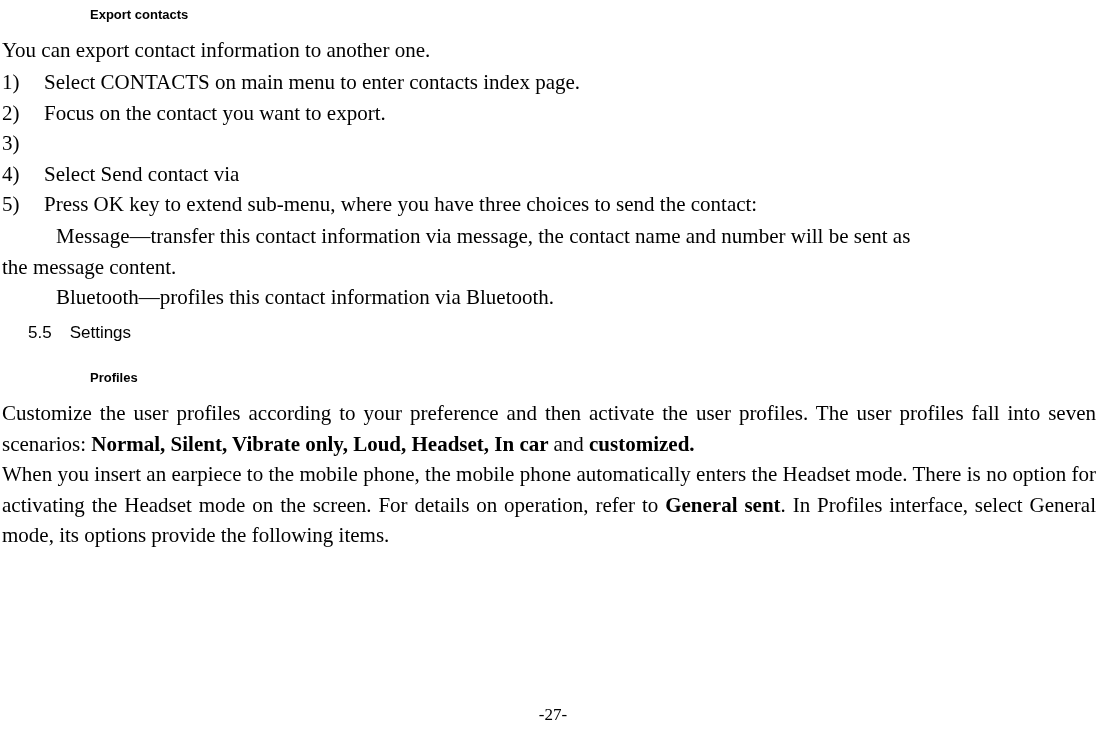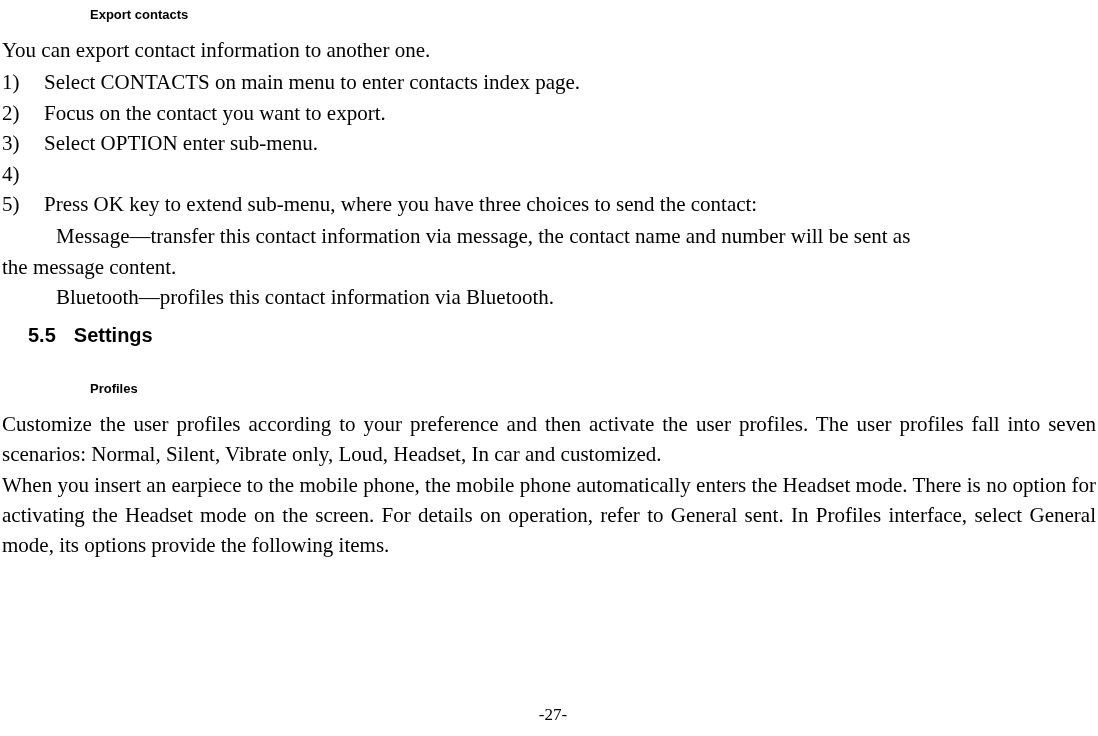--- a/index.html
+++ b/index.html
@@ -19,26 +19,26 @@
       position: relative;
     }
     .heading-indent {
       font-weight: bold;
       font-family: Arial, Helvetica, sans-serif;
       margin-left: 88px;
       margin-bottom: 10px;
       font-size: 13px;
     }
     .section-num {
-      font-weight: bold;
+      font-weight: normal;
       font-family: Arial, Helvetica, sans-serif;
       margin-left: 26px;
       margin-top: 8px;
-      margin-bottom: 30px;
-      font-size: 20px;
+      margin-bottom: 24px;
+      font-size: 17px;
     }
     .section-num .num {
       margin-right: 18px;
     }
     .intro {
       margin-bottom: 2px;
     }
     .list {
       margin-bottom: 2px;
     }
@@ -52,21 +52,21 @@
       text-align: justify;
     }
     .subdesc .indent {
       display: inline-block;
       width: 54px;
     }
     .profiles-block p {
       text-align: justify;
     }
     .bold {
-      font-weight: normal;
+      font-weight: bold;
     }
     .page-num {
       position: absolute;
       bottom: 8px;
       left: 8px;
       right: 0;
       text-align: center;
       font-size: 17px;
     }
   </style>
@@ -81,24 +81,24 @@
   <div class="list-item">
     <span class="list-num">1)</span>
     <span>Select CONTACTS on main menu to enter contacts index page.</span>
   </div>
   <div class="list-item">
     <span class="list-num">2)</span>
     <span>Focus on the contact you want to export.</span>
   </div>
   <div class="list-item">
     <span class="list-num">3)</span>
-    <span>Select OPTION enter sub-menu.</span>
   </div>
   <div class="list-item">
     <span class="list-num">4)</span>
+    <span>Select Send contact via</span>
   </div>
   <div class="list-item">
     <span class="list-num">5)</span>
     <span>Press OK key to extend sub-menu, where you have three choices to send the contact:</span>
   </div>
 </div>
 
 <p class="subdesc"><span class="indent"></span><span>Message—transfer this contact information via message, the contact name and number will be sent as</span></p>
 <p>the message content.</p>
 <p class="subdesc"><span class="indent"></span><span>Bluetooth—profiles this contact information via Bluetooth.</span></p>

